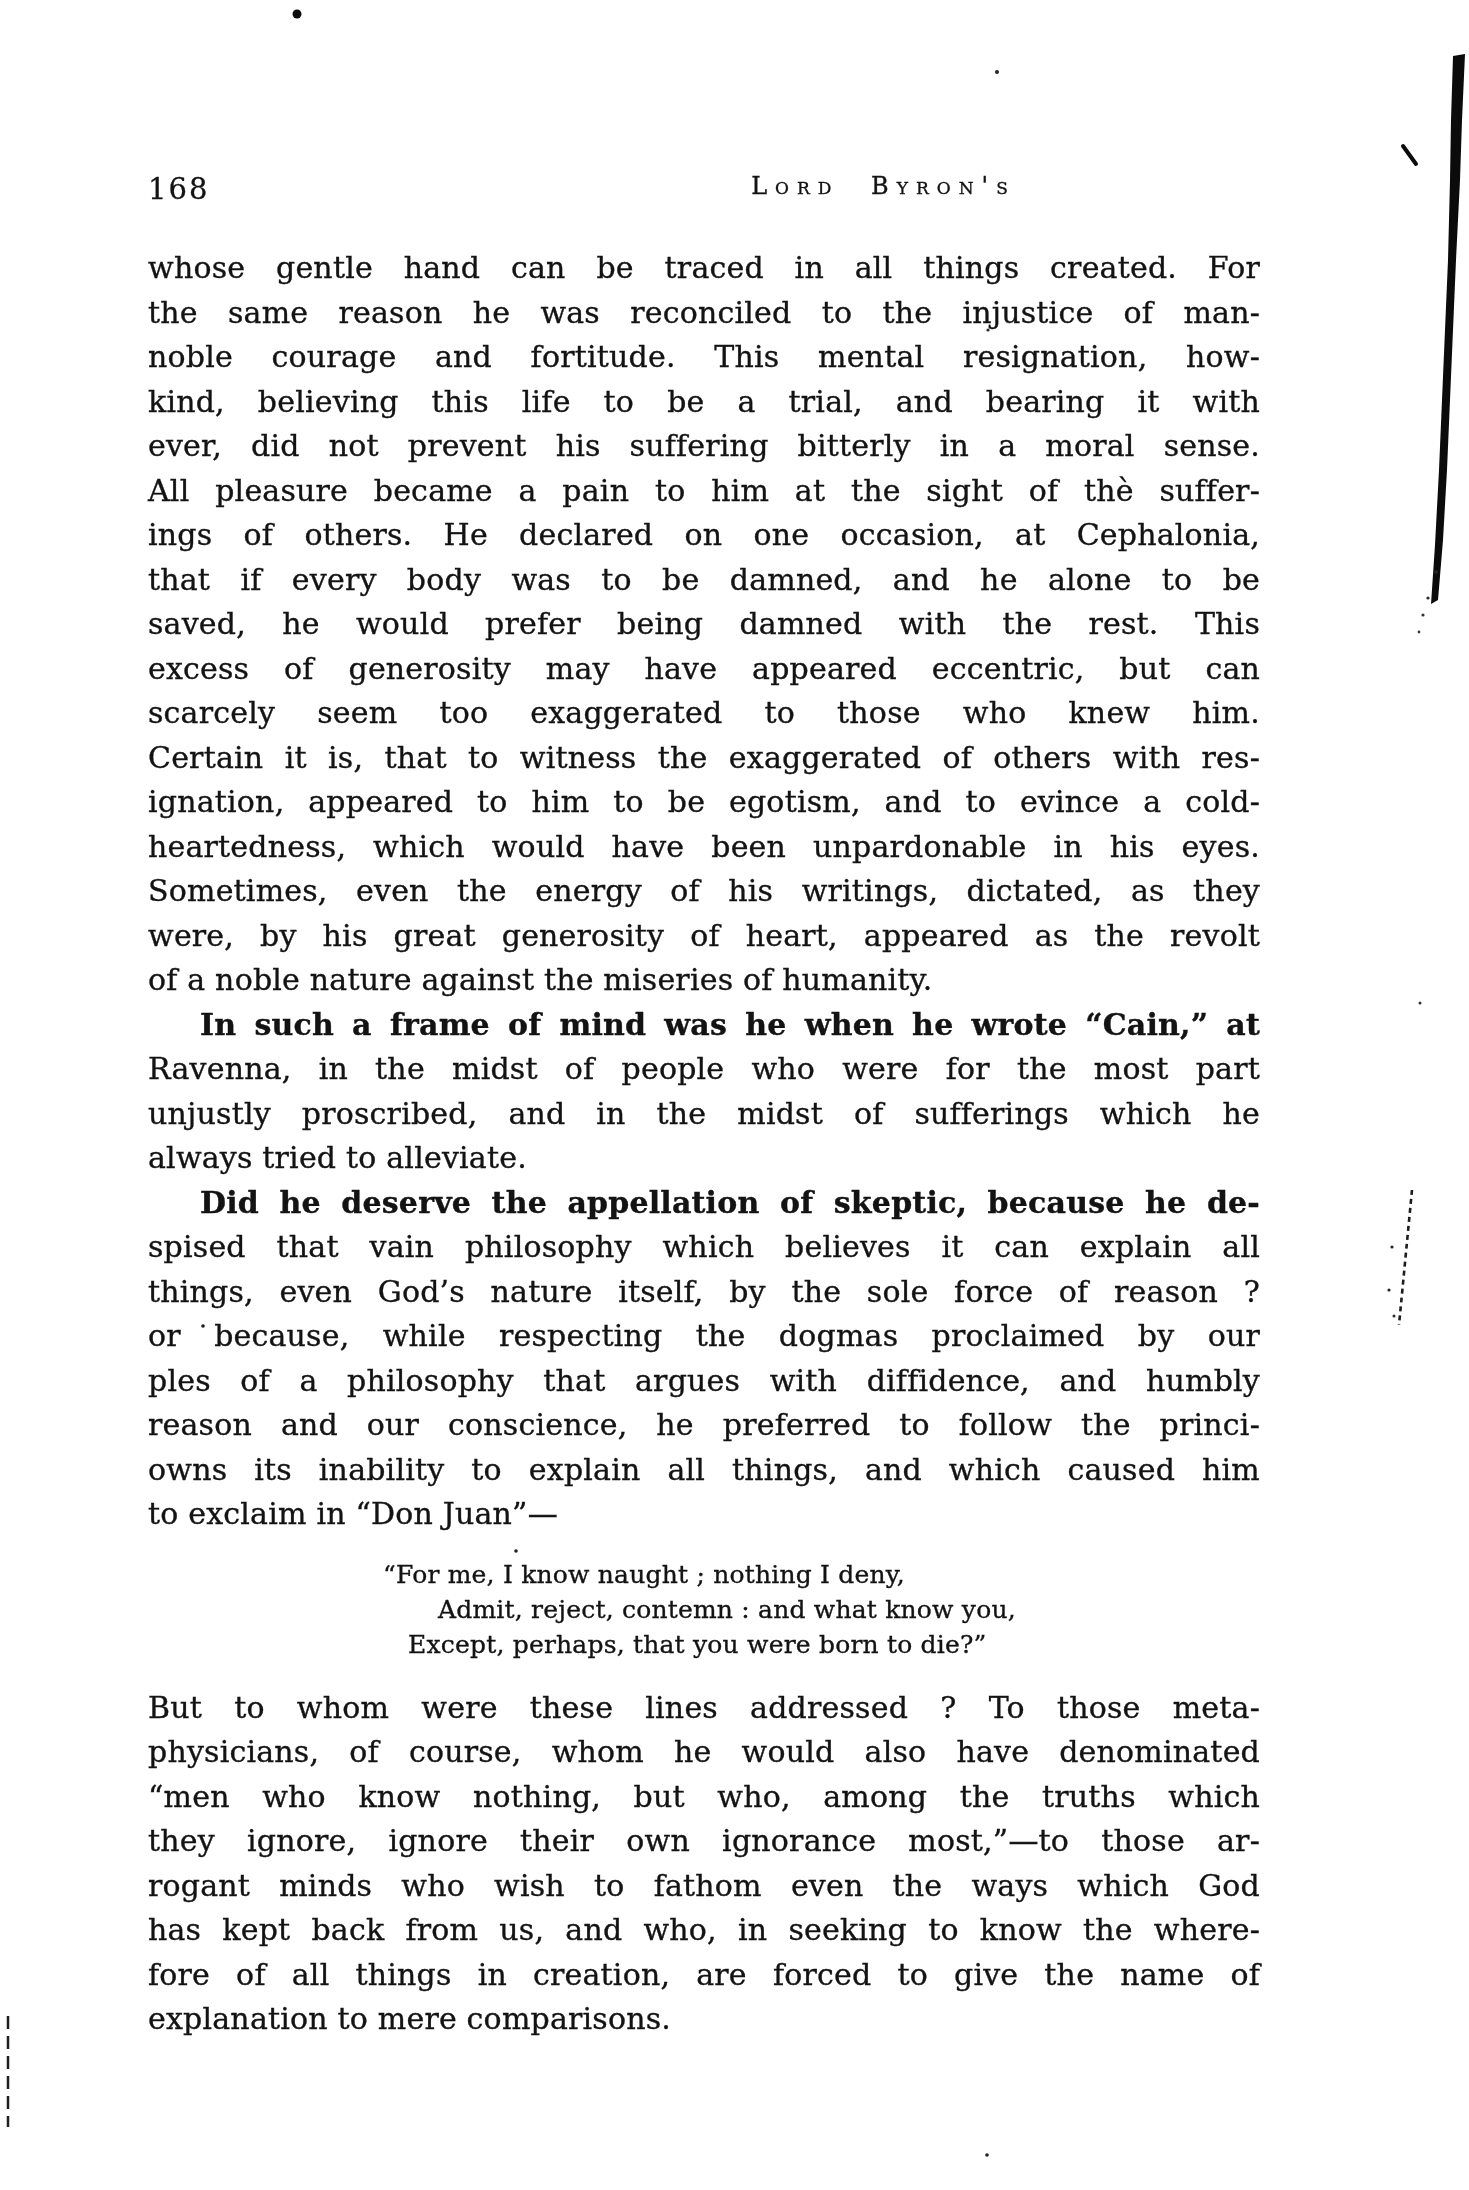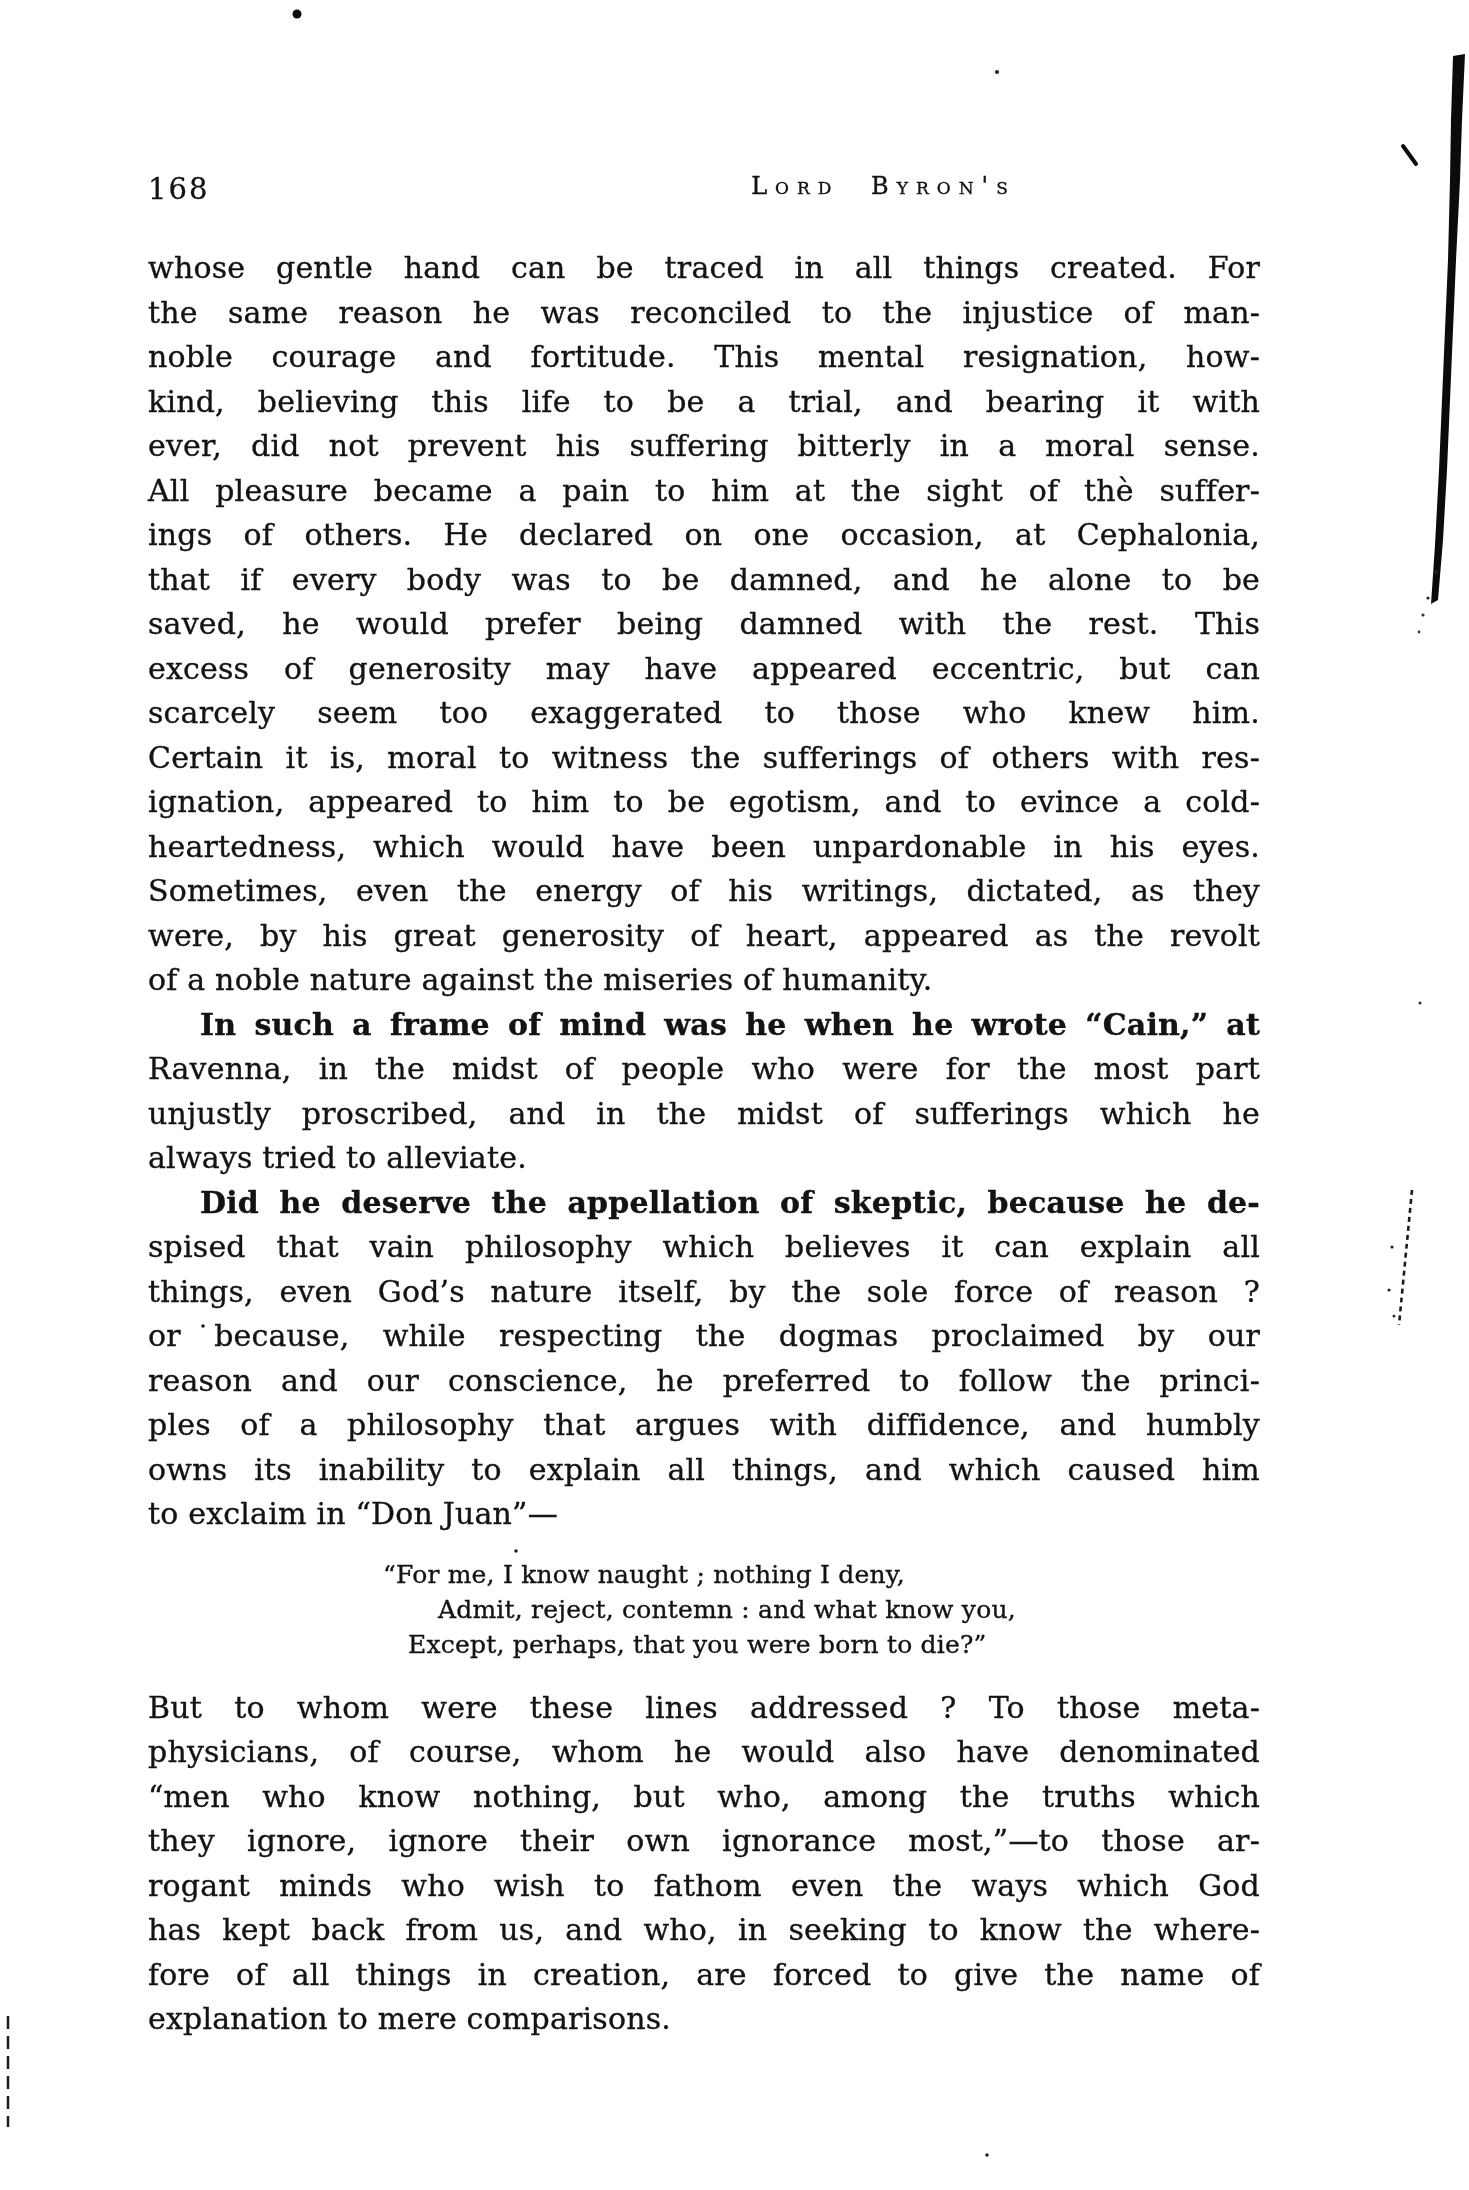--- a/index.html
+++ b/index.html
@@ -106,42 +106,42 @@
       <div class="line">the same reason he was reconciled to the injustice of man-</div>
       <div class="line">noble courage and fortitude.  This mental resignation, how-</div>
       <div class="line">kind, believing this life to be a trial, and bearing it with</div>
       <div class="line">ever, did not prevent his suffering bitterly in a moral sense.</div>
       <div class="line">All pleasure became a pain to him at the sight of thè suffer-</div>
       <div class="line">ings of others.  He declared on one occasion, at Cephalonia,</div>
       <div class="line">that if every body was to be damned, and he alone to be</div>
       <div class="line">saved, he would prefer being damned with the rest.  This</div>
       <div class="line">excess of generosity may have appeared eccentric, but can</div>
       <div class="line">scarcely seem too exaggerated to those who knew him.</div>
-      <div class="line">Certain it is, moral to witness the sufferings of others with res-</div>
+      <div class="line">Certain it is, that to witness the exaggerated of others with res-</div>
       <div class="line">ignation, appeared to him to be egotism, and to evince a cold-</div>
       <div class="line">heartedness, which would have been unpardonable in his eyes.</div>
       <div class="line">Sometimes, even the energy of his writings, dictated, as they</div>
       <div class="line">were, by his great generosity of heart, appeared as the revolt</div>
       <div class="line pend">of a noble nature against the miseries of humanity.</div>
     </div>
 
     <div class="para">
       <div class="line ind">In such a frame of mind was he when he wrote “Cain,” at</div>
       <div class="line">Ravenna, in the midst of people who were for the most part</div>
       <div class="line">unjustly proscribed, and in the midst of sufferings which he</div>
       <div class="line pend">always tried to alleviate.</div>
     </div>
 
     <div class="para">
       <div class="line ind">Did he deserve the appellation of skeptic, because he de-</div>
       <div class="line">spised that vain philosophy which believes it can explain all</div>
       <div class="line">things, even God’s nature itself, by the sole force of reason ?</div>
       <div class="line">or because, while respecting the dogmas proclaimed by our</div>
+      <div class="line">ples of a philosophy that argues with diffidence, and humbly</div>
       <div class="line">reason and our conscience, he preferred to follow the princi-</div>
-      <div class="line">ples of a philosophy that argues with diffidence, and humbly</div>
       <div class="line">owns its inability to explain all things, and which caused him</div>
       <div class="line pend">to exclaim in “Don Juan”—</div>
     </div>
 
     <div class="verse">
       <div class="vline v0">“For me, I know naught ; nothing I deny,</div>
       <div class="vline v1">Admit, reject, contemn : and what know you,</div>
       <div class="vline v2">Except, perhaps, that you were born to die?”</div>
     </div>
 

